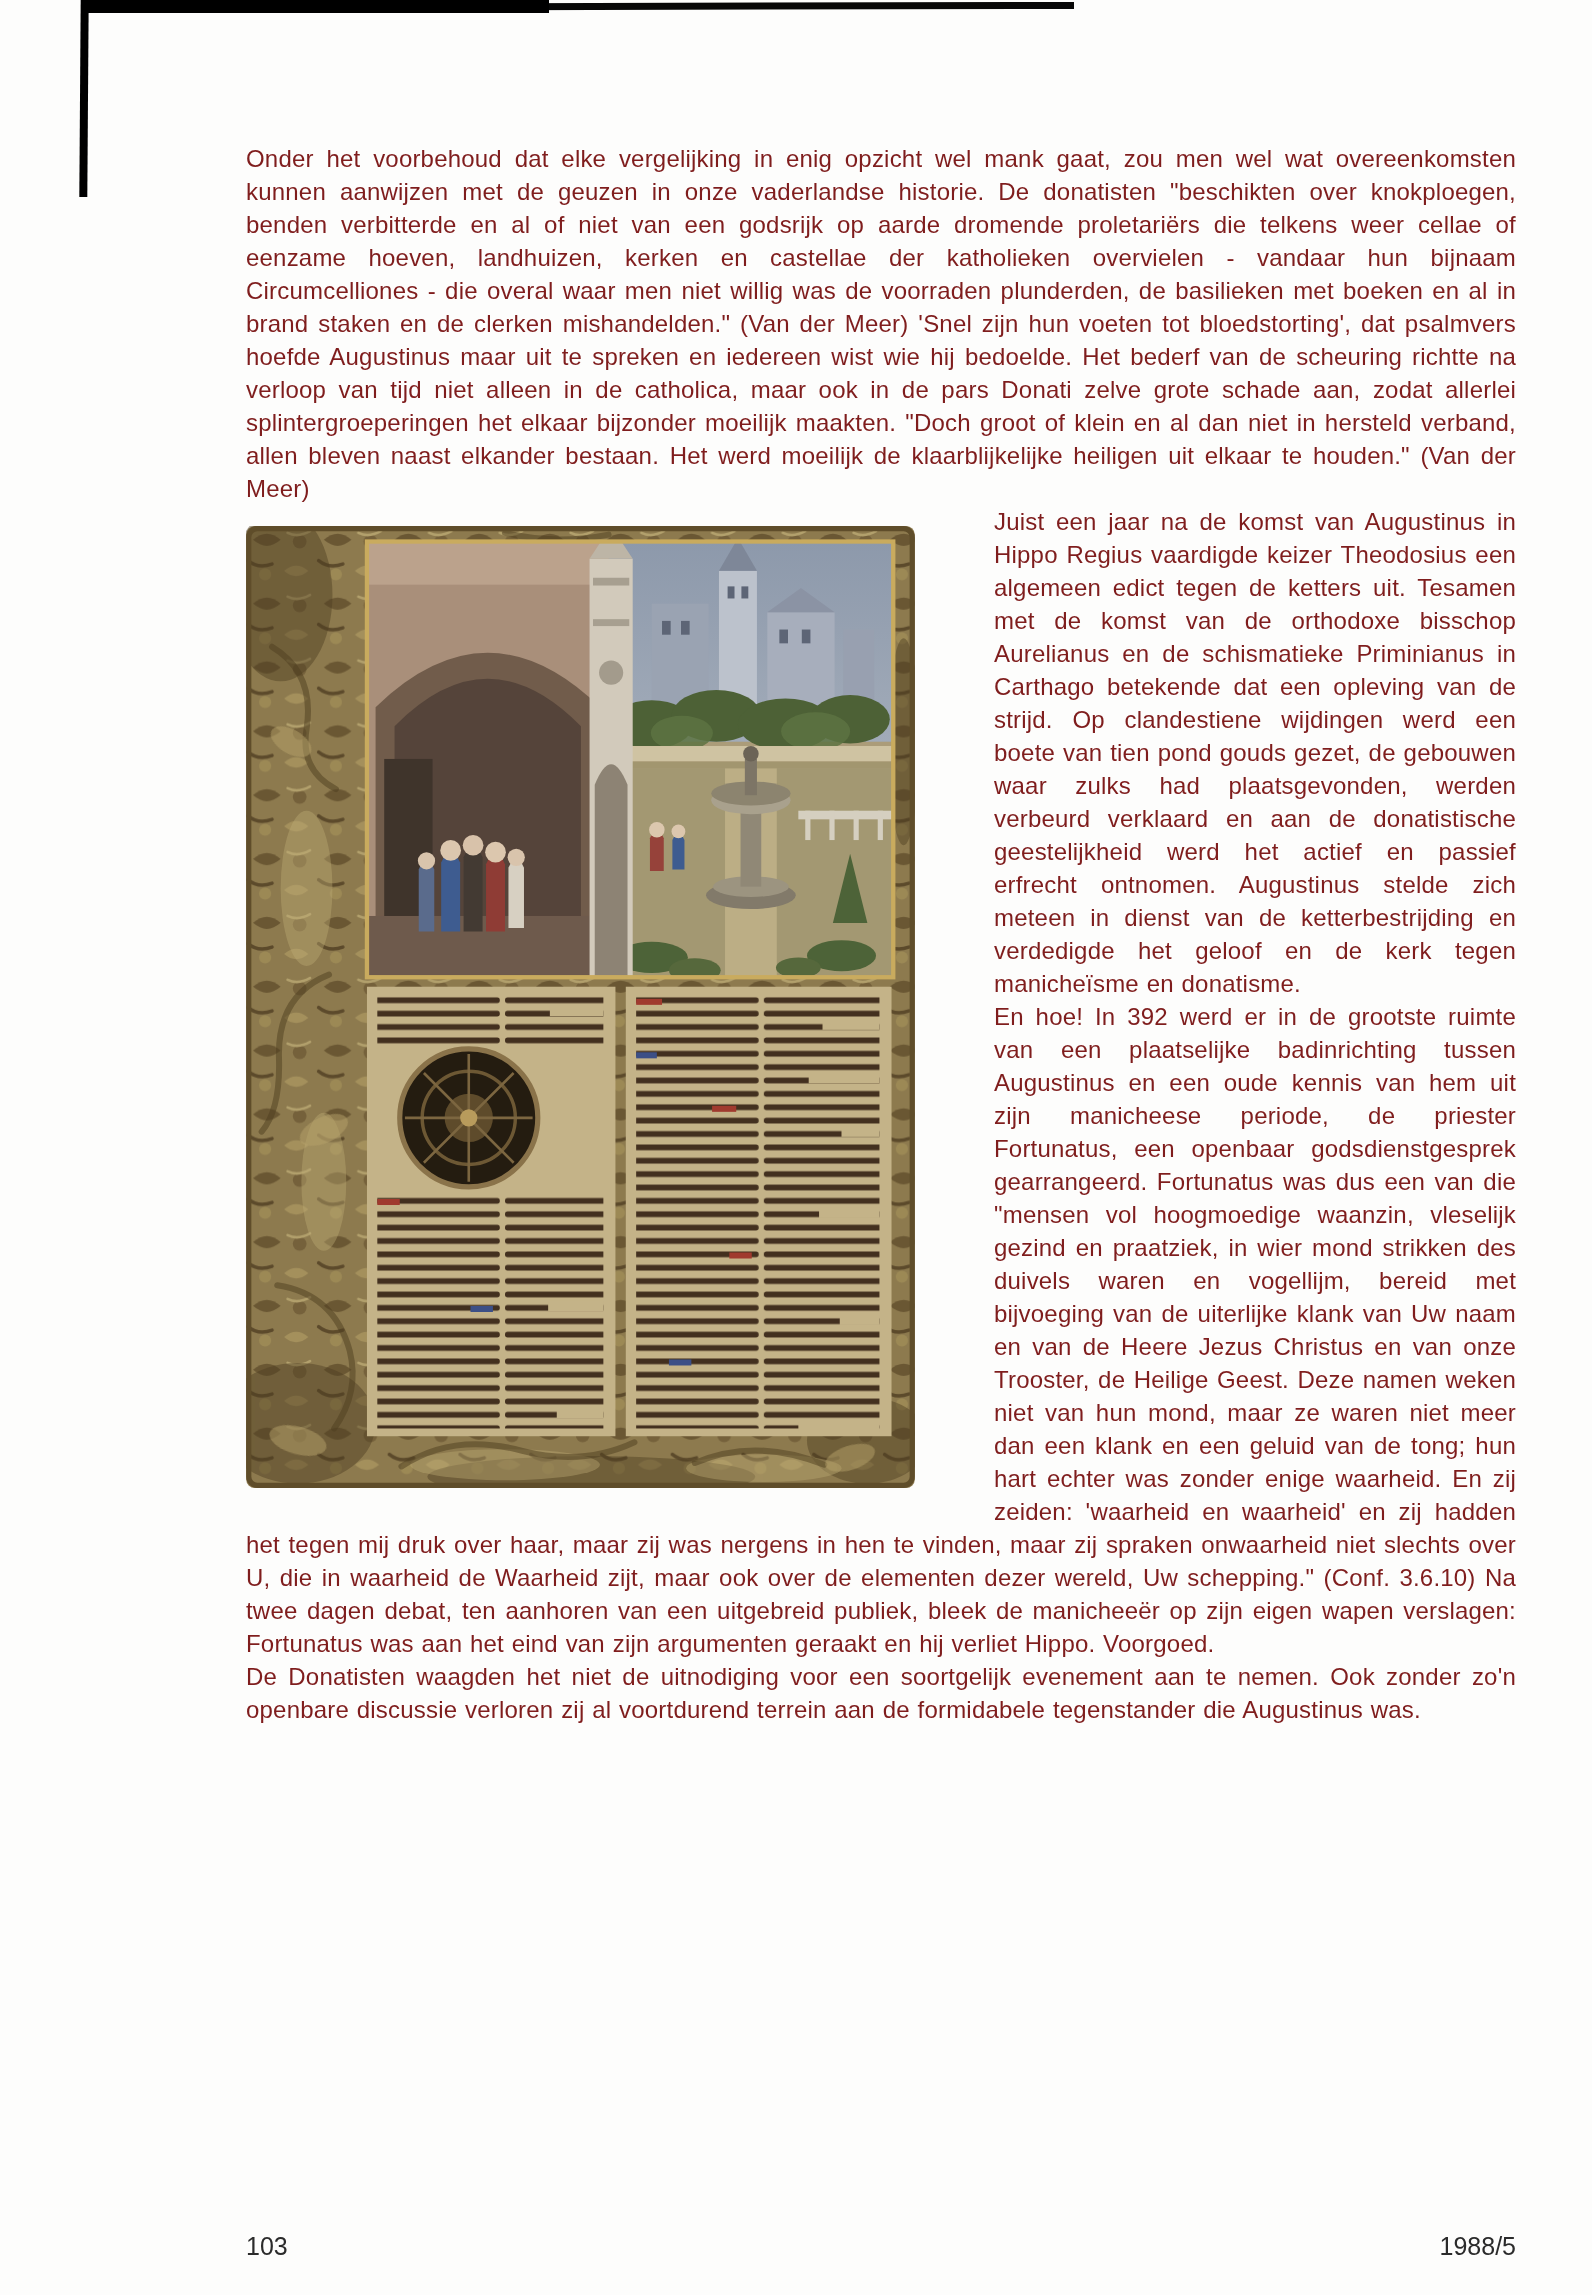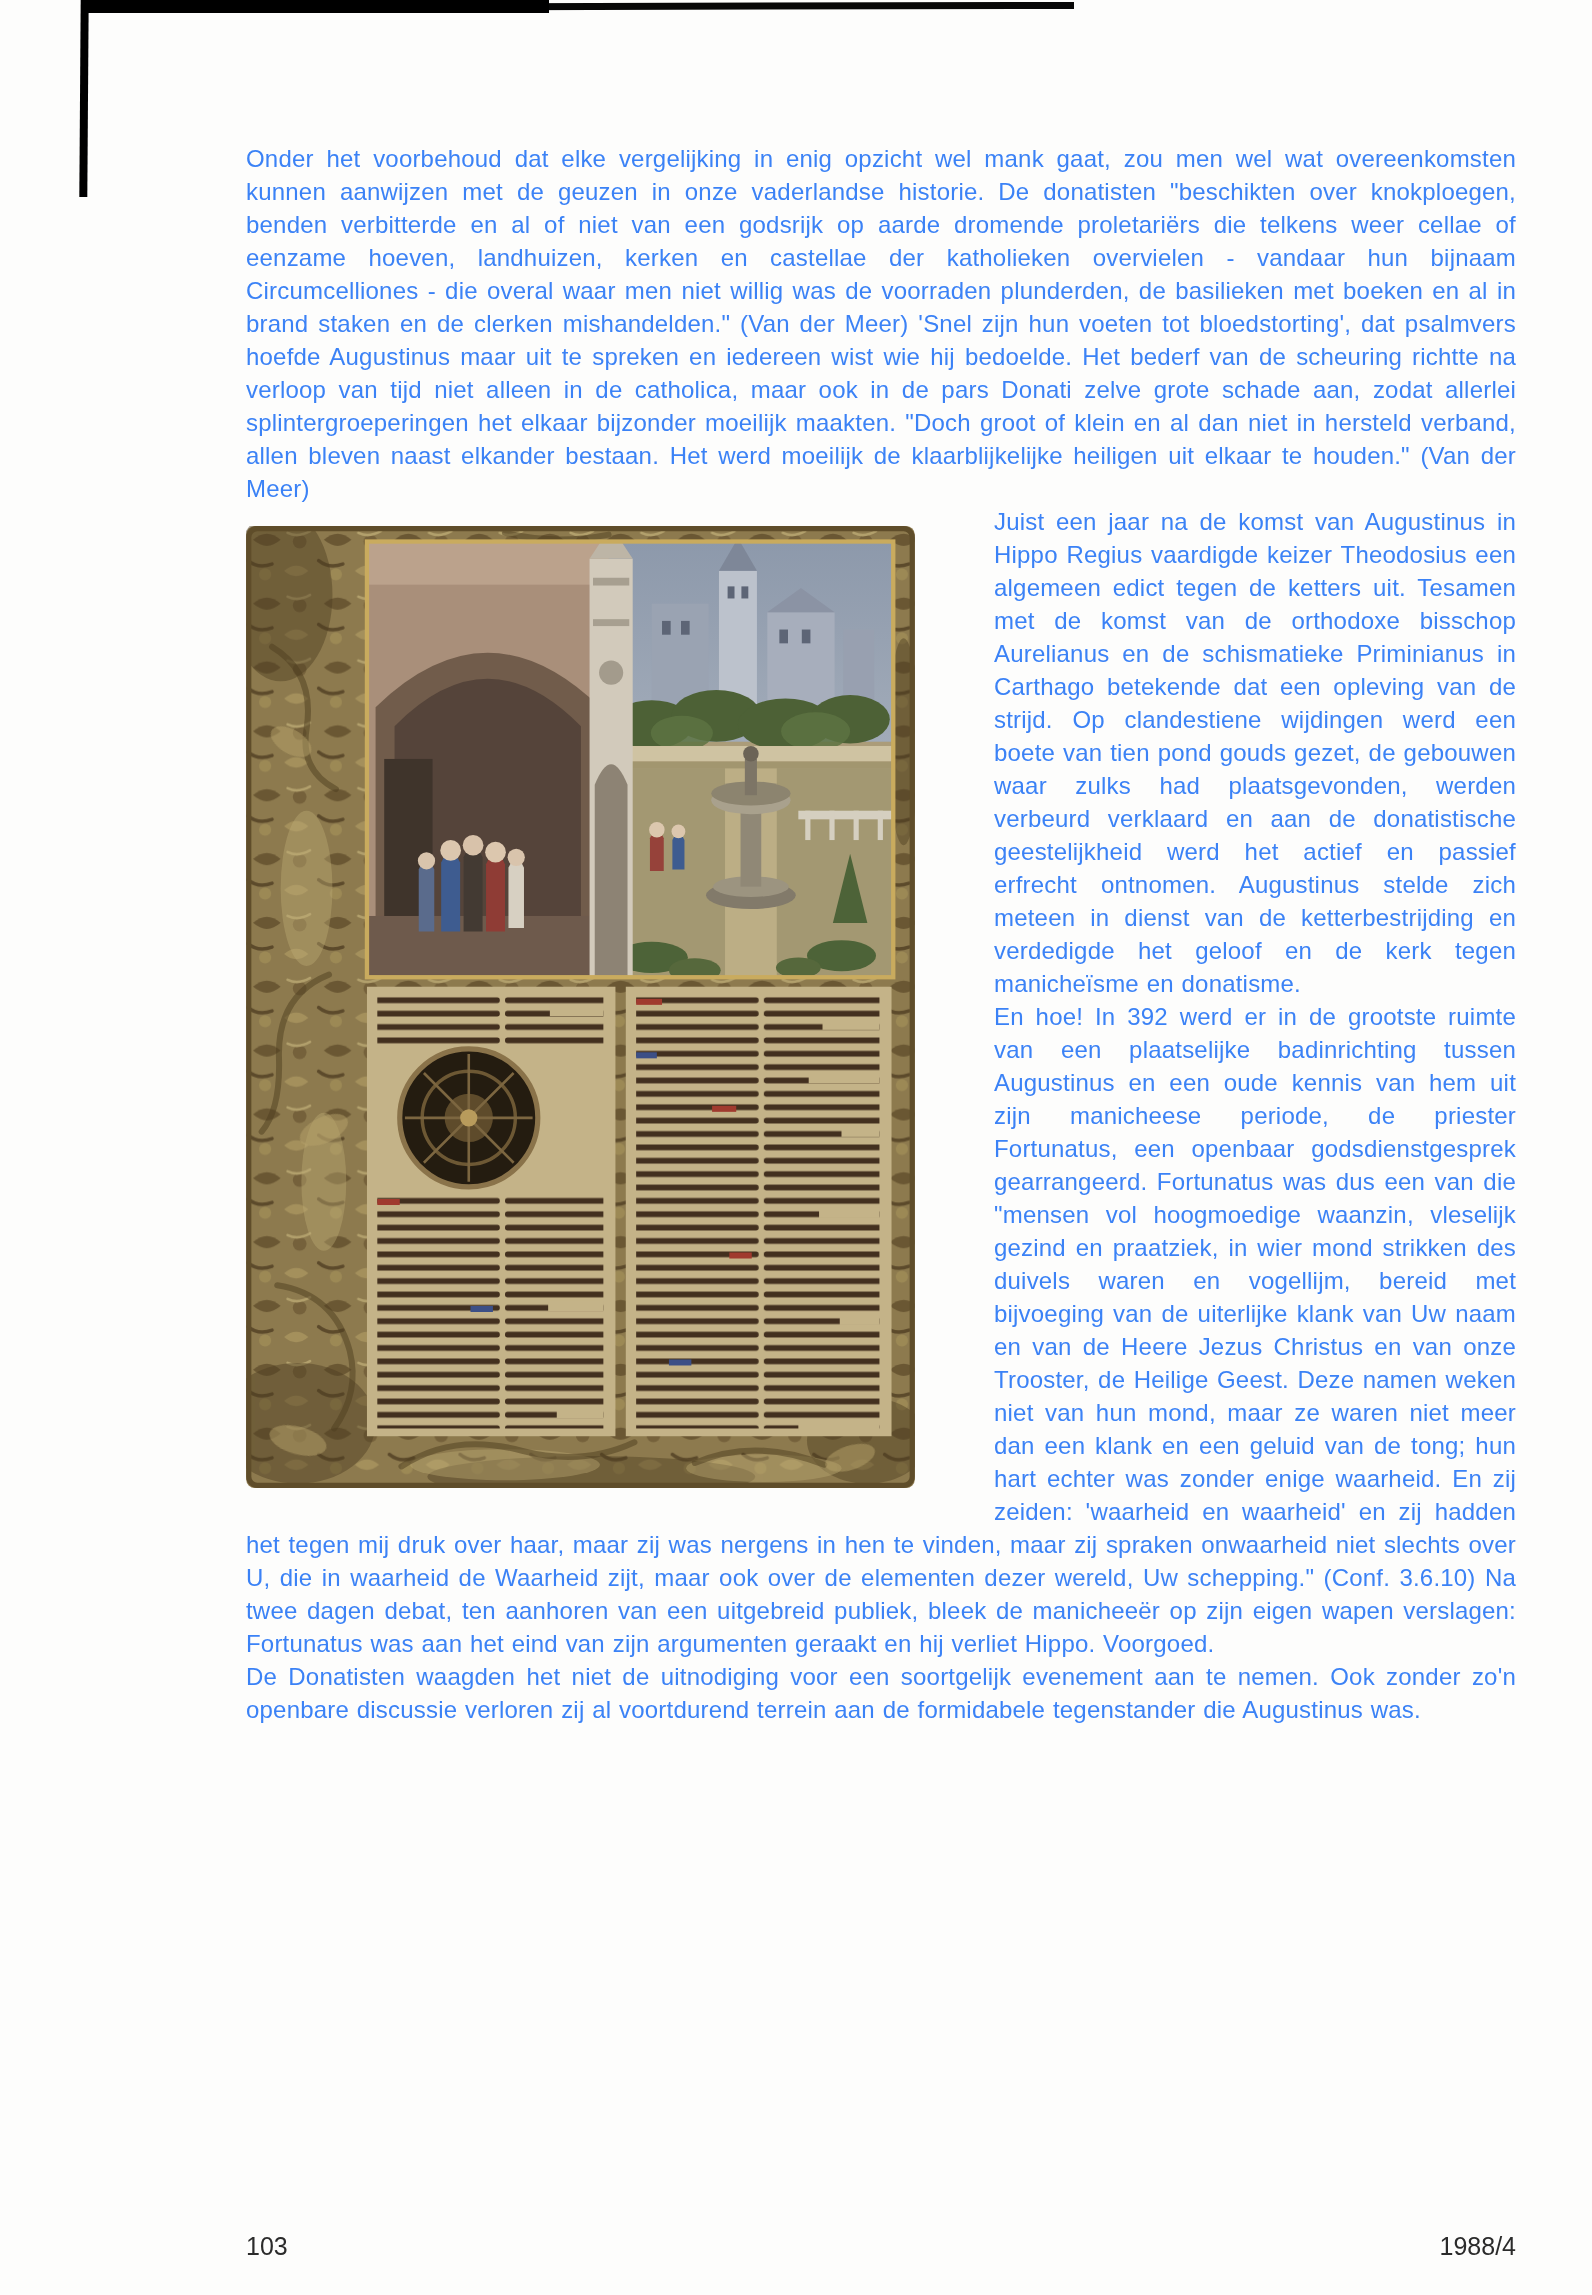--- a/index.html
+++ b/index.html
@@ -34,21 +34,21 @@
 
   .content {
     position: absolute;
     left: 246px; top: 142px;
     width: 1270px;
     font-size: 24px;
     line-height: 33px;
     text-align: justify;
     letter-spacing: 0.2px;
     word-spacing: 0.9px;
-    color: #3b82f6;
+    color: #7f1d1d;
   }
   .content p { margin: 0; hyphens: auto; }
 
   figure.illustration {
     float: left;
     width: 669px; height: 962px;
     margin: 21px 79px 26px 0;
     padding: 0;
   }
   figure.illustration svg { display: block; }
@@ -278,17 +278,17 @@
       </svg>
     </figure>
 
     <p>Juist een jaar na de komst van Augustinus in Hippo Regius vaardigde keizer Theodosius een algemeen edict tegen de ketters uit. Tesamen met de komst van de orthodoxe bisschop Aurelianus en de schismatieke Priminianus in Carthago betekende dat een opleving van de strijd. Op clandestiene wijdingen werd een boete van tien pond gouds gezet, de gebouwen waar zulks had plaatsgevonden, werden verbeurd verklaard en aan de donatistische geestelijkheid werd het actief en passief erfrecht ontnomen. Augustinus stelde zich meteen in dienst van de ketterbestrijding en verdedigde het geloof en de kerk tegen manicheïsme en donatisme.</p>
     <p>En hoe! In 392 werd er in de grootste ruimte van een plaatselijke badinrichting tussen Augustinus en een oude kennis van hem uit zijn manicheese periode, de priester Fortunatus, een openbaar godsdienstgesprek gearrangeerd. Fortunatus was dus een van die "mensen vol hoogmoedige waanzin, vleselijk gezind en praatziek, in wier mond strikken des duivels waren en vogellijm, bereid met bijvoeging van de uiterlijke klank van Uw naam en van de Heere Jezus Christus en van onze Trooster, de Heilige Geest. Deze namen weken niet van hun mond, maar ze waren niet meer dan een klank en een geluid van de tong; hun hart echter was zonder enige waarheid. En zij zeiden: 'waarheid en waarheid' en zij hadden het tegen mij druk over haar, maar zij was nergens in hen te vinden, maar zij spraken onwaarheid niet slechts over U, die in waarheid de Waarheid zijt, maar ook over de elementen dezer wereld, Uw schepping." (Conf. 3.6.10) Na twee dagen debat, ten aanhoren van een uitgebreid publiek, bleek de manicheeër op zijn eigen wapen verslagen: Fortunatus was aan het eind van zijn argumenten geraakt en hij verliet Hippo. Voorgoed.</p>
     <p>De Donatisten waagden het niet de uitnodiging voor een soortgelijk evenement aan te nemen. Ook zonder zo'n openbare discussie verloren zij al voortdurend terrein aan de formidabele tegenstander die Augustinus was.</p>
   </div>
 
   <div class="footer">
     <span>103</span>
-    <span>1988/4</span>
+    <span>1988/5</span>
   </div>
 
 </div>
 
 
 </body></html>

